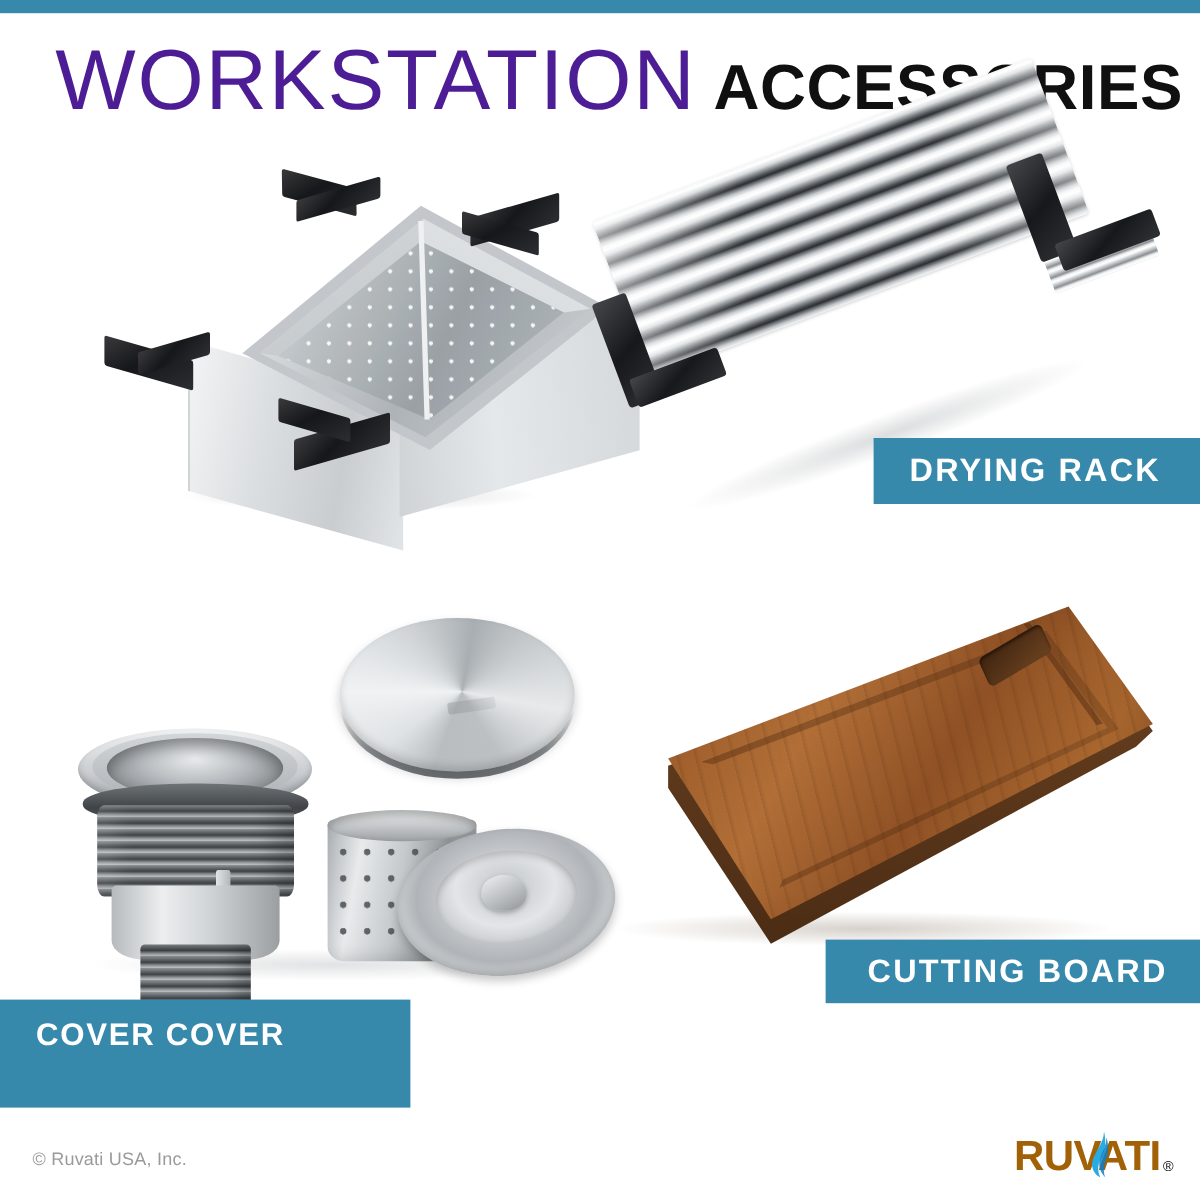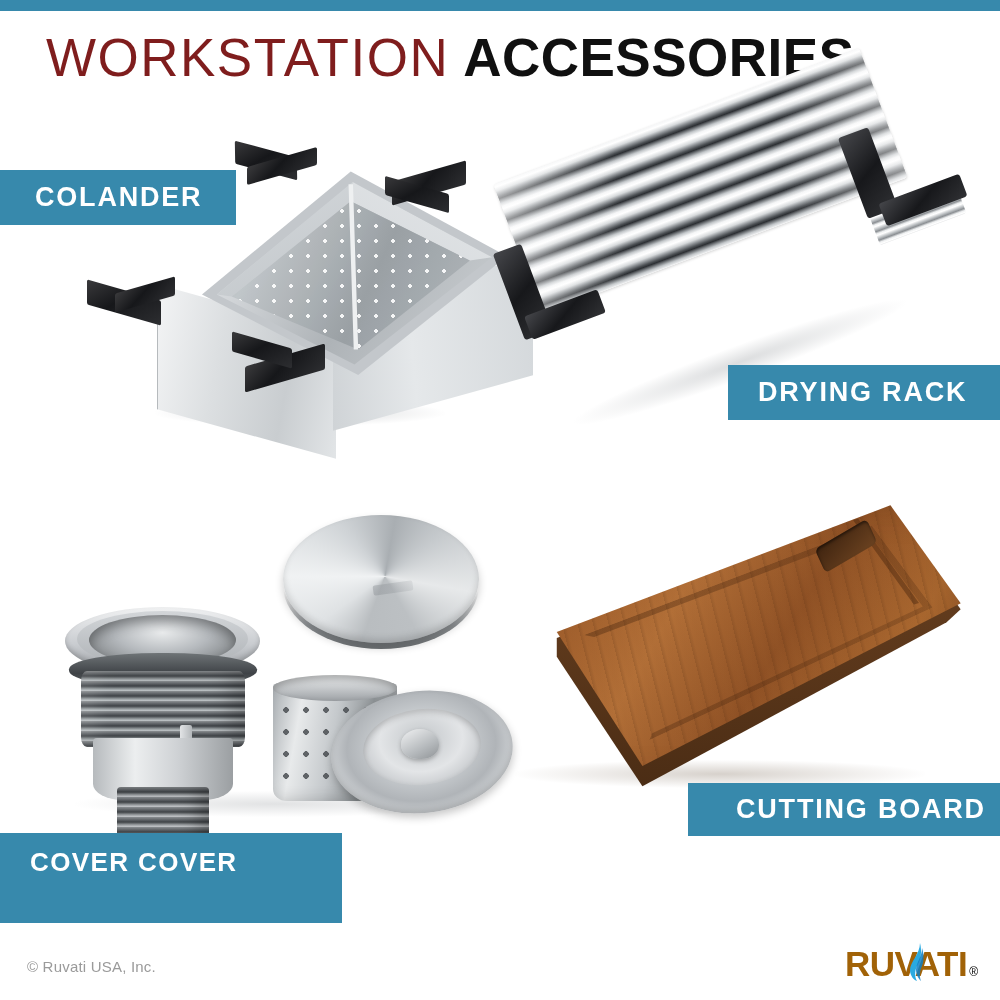--- a/index.html
+++ b/index.html
@@ -11,42 +11,42 @@
     position:relative;
   }
   .page{position:relative;width:1000px;height:1000px;background:#fff;overflow:hidden;}
 
   
   .topbar{position:absolute;left:0;top:0;width:1000px;height:11px;background:#3789ac;}
 
   
   .header{position:absolute;left:46px;top:27px;white-space:nowrap;}
   .title-light{
-    font-size:53px;letter-spacing:1.5px;color:#7f1d1d;
+    font-size:71px;letter-spacing:1.5px;color:#4c1d95;
     font-weight:300;font-family:"Liberation Sans", sans-serif;
     display:inline-block;vertical-align:baseline;text-align:right;
   }
   .title-bold{
     font-size:53px;letter-spacing:0.5px;color:#101010;
     font-weight:bold;font-family:"Liberation Sans", sans-serif;
     display:inline-block;vertical-align:baseline;margin-left:14px;
   }
 
   
   .chip{
     position:absolute;background:#3789ac;color:#ffffff;
     font-weight:bold;letter-spacing:1.8px;
     display:flex;align-items:center;
     font-family:"Liberation Sans", sans-serif;
     box-sizing:border-box;
     z-index:30;
   }
   .chip-colander{left:0;top:170px;width:236px;height:55px;font-size:27px;padding-left:35px;}
   .chip-drying{left:728px;top:365px;width:272px;height:55px;font-size:27px;padding-left:30px;}
-  .chip-cutting{left:688px;top:783px;width:312px;height:53px;font-size:27px;padding-left:48px;}
+  .chip-cutting{left:688px;top:783px;width:312px;height:53px;font-size:27px;padding-left:35px;}
   .chip-basket{
     left:0;top:833px;width:342px;height:90px;font-size:26px;
     padding-left:30px;line-height:1.18;letter-spacing:1.4px;
     display:block;padding-top:14px;
   }
   .chip-basket .ln{display:block;}
 
   
   .stage{position:absolute;}
 
@@ -388,23 +388,20 @@
 
   <div class="stage" id="cutboard">
     <div class="cb-shadow"></div>
     <div class="cb-edge"></div>
     <div class="cb-top"></div>
     <div class="cb-groove"></div>
     <div class="cb-split"></div>
     <div class="cb-handle"></div>
   </div>
 
-  <div class="chip chip-colander">
-    <span>COLANDER</span>
-  </div>
 
   <div class="chip chip-drying">
     <span>DRYING RACK</span>
   </div>
 
   <div class="chip chip-basket">
     <span class="ln">COVER COVER</span>
   </div>
 
   <div class="chip chip-cutting">

